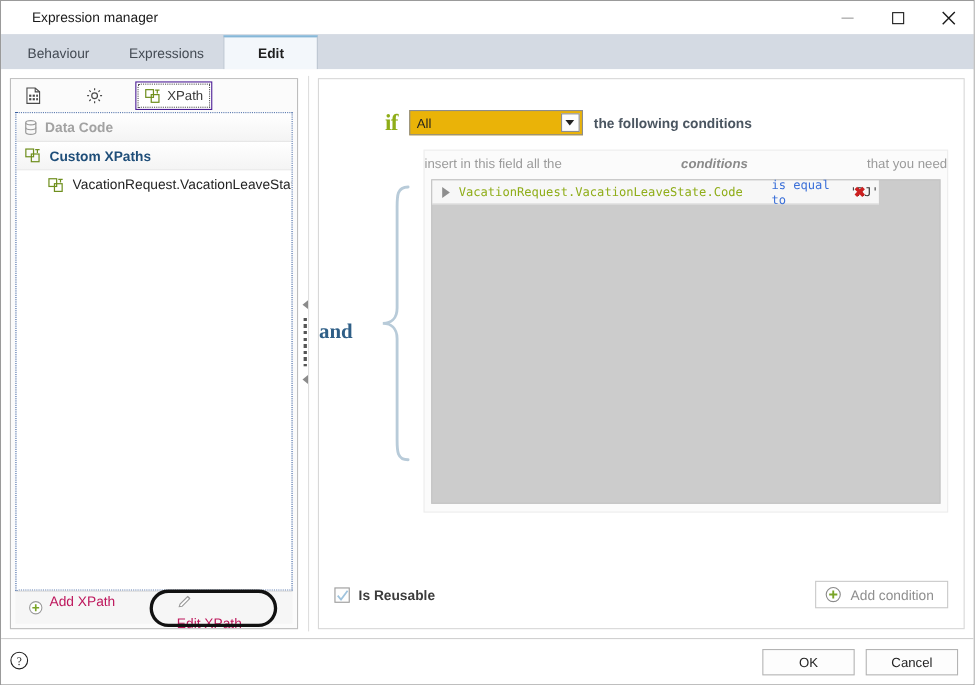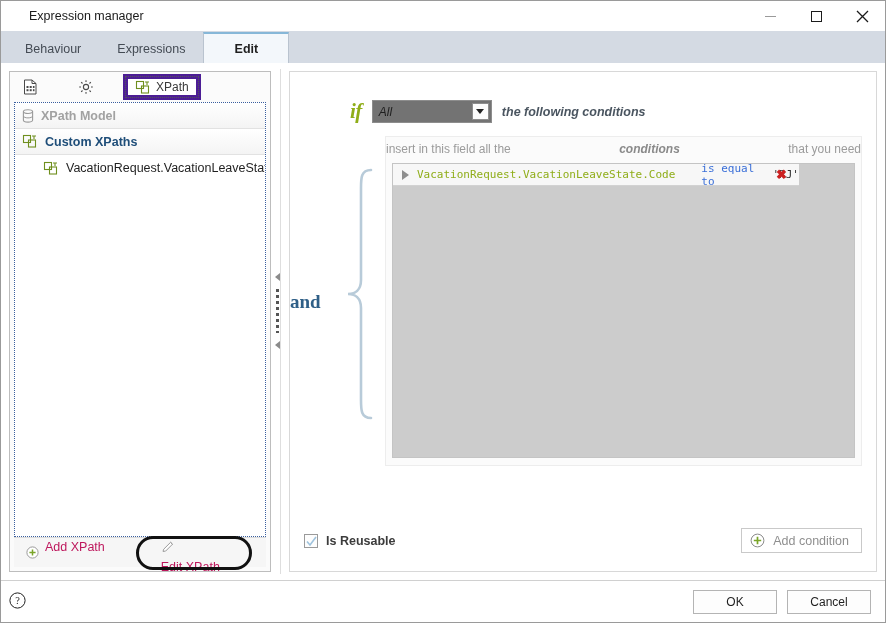--- a/index.html
+++ b/index.html
@@ -107,21 +107,21 @@
   .tb-item {
     height: 26px;
     display: flex; align-items: center; gap: 5px;
     padding: 0 7px;
     cursor: default;
     color: #3a3a3a;
     font-size: 12px;
   }
   .tb-item.selected {
     background: #ffffff;
-    border: 5px solid #4c1d95;
+    border: 1px solid #4c1d95;
     outline: 1px dotted #555;
     outline-offset: -3px;
   }
 
   .lp-list {
     flex: 1 1 auto;
     margin: 0 4px;
     border: 1px dotted #3a5f9f;
     background: #ffffff;
     overflow: hidden;
@@ -204,32 +204,31 @@
     margin: 8px 8px 8px 0;
     border: 1px solid #d8d8d8;
     background: #ffffff;
     position: relative;
   }
 
   .if-row {
     display: flex; align-items: center;
     margin: 27px 0 0 60px;
     gap: 10px;
-    font-style: italic;
   }
   .kw-if {
     font-size: 21px; font-weight: bold;
     color: #8fad18;
     font-family: "Liberation Serif", serif;
     letter-spacing: -0.5px;
   }
   .combo {
-    width: 120px; height: 23px;
+    width: 158px; height: 23px;
     border: 1px solid #8d8d8d;
-    background: #737373;
+    background: #eab308;
     display: flex; align-items: center;
     position: relative;
     cursor: default;
   }
   .combo-val { padding-left: 6px; font-size: 12px; color: #1f1f1f; }
   .combo-btn {
     position: absolute; right: 2px; top: 2px;
     width: 17px; height: 17px;
     border: 1px solid #8d8d8d;
     background: #fcfcfc;
@@ -434,21 +433,21 @@
 
       <div class="lp-list">
         <div class="row disabled">
           <span class="icon">
             <svg width="12" height="14" viewBox="0 0 12 14">
               <ellipse cx="6" cy="2.6" rx="4.6" ry="1.9" fill="none" stroke="#9a9a9a" stroke-width="1.1"></ellipse>
               <path d="M1.4 2.6 V11.2 C1.4 12.3 3.5 13.1 6 13.1 C8.5 13.1 10.6 12.3 10.6 11.2 V2.6" fill="none" stroke="#9a9a9a" stroke-width="1.1"></path>
               <path d="M1.4 7 C1.4 8.1 3.5 8.9 6 8.9 C8.5 8.9 10.6 8.1 10.6 7" fill="none" stroke="#9a9a9a" stroke-width="1"></path>
             </svg>
           </span>
-          <span class="row-label">XPath Model</span>
+          <span class="row-label">Data Code</span>
         </div>
 
         <div class="row header-row">
           <span class="icon">
             <svg width="16" height="15" viewBox="0 0 16 15">
               <rect x="1.5" y="1.5" width="7" height="7" fill="none" stroke="#6f8f1e" stroke-width="1.1"></rect>
               <rect x="6.5" y="6" width="7" height="7" fill="none" stroke="#6f8f1e" stroke-width="1.1"></rect>
               <path d="M10 2 H14 M12 2 V5" stroke="#6f8f1e" stroke-width="1.1" fill="none"></path>
             </svg>
           </span>

